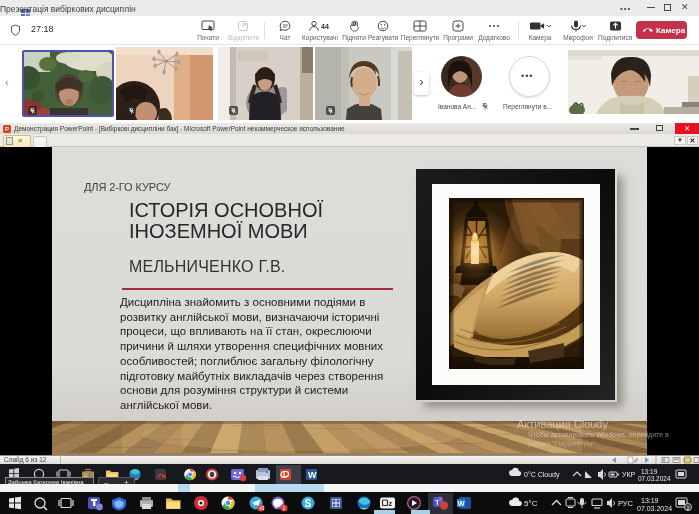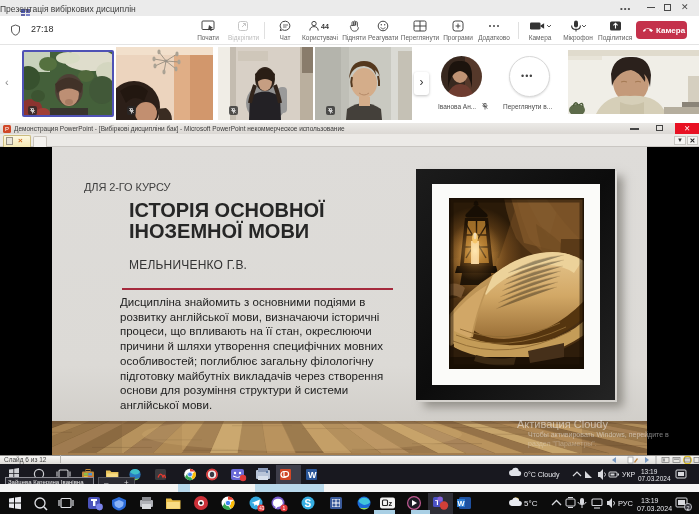--- a/index.html
+++ b/index.html
@@ -269,22 +269,22 @@
 <div class="abs" style="left:33px;top:136px;width:14px;height:11px;background:#f4f2ef;border:1px solid #c9c4bd;border-bottom:none;border-radius:2px 2px 0 0"></div>
 <div class="abs" style="left:674px;top:136px;width:12px;height:9px;background:#f6f5f3;border:1px solid #c9c6c2"></div>
 <div class="abs" style="left:677px;top:136.5px;font-size:6px;color:#333">▼</div>
 <div class="abs" style="left:687px;top:136px;width:11px;height:9px;background:#f6f5f3;border:1px solid #c9c6c2"></div>
 <div class="abs" style="left:689.5px;top:136.5px;font-size:7px;color:#222;font-weight:bold">✕</div>
 
 <div class="abs" style="left:0;top:147px;width:699px;height:308px;background:#000"></div>
 
 <div class="abs" id="slide" style="left:52px;top:147px;width:595px;height:280px;background:linear-gradient(180deg,#dedcd9 0%,#dcdad6 78%,#d0cdc8 100%)">
   <div class="abs" style="left:32px;top:34px;font-size:11px;letter-spacing:-0.1px;color:#3f3f3f">ДЛЯ 2-ГО КУРСУ</div>
-  <div class="abs" style="left:77px;top:53px;font-size:20px;line-height:21px;font-weight:bold;color:#262626;letter-spacing:0px">ІСТОРІЯ ОСНОВНОЇ<br>ІНОЗЕМНОЇ МОВИ</div>
-  <div class="abs" style="left:77px;top:111px;font-size:12px;letter-spacing:0.2px;color:#333">МЕЛЬНИЧЕНКО  Г.В.</div>
+  <div class="abs" style="left:77px;top:53px;font-size:20px;line-height:21px;font-weight:normal;color:#262626;letter-spacing:0px">ІСТОРІЯ ОСНОВНОЇ<br>ІНОЗЕМНОЇ МОВИ</div>
+  <div class="abs" style="left:77px;top:111px;font-size:16px;letter-spacing:0.2px;color:#333">МЕЛЬНИЧЕНКО  Г.В.</div>
   <div class="abs" style="left:70px;top:141px;width:271px;height:1.5px;background:#a52a3d"></div>
   <div class="abs" id="bodytext" style="left:68px;top:148px;font-size:11.5px;line-height:14.7px;color:#222">Дисципліна знайомить з основними подіями в<br>розвитку англійської мови, визначаючи історичні<br>процеси, що впливають на її стан, окреслюючи<br>причини й шляхи утворення специфічних мовних<br>особливостей; поглиблює загальну філологічну<br>підготовку майбутніх викладачів через створення<br>основи для розуміння структури й системи<br>англійської мови.</div>
 
   <svg class="abs" style="left:0;top:274px" width="595" height="34" viewBox="0 0 595 36" preserveAspectRatio="none">
   <defs>
   <linearGradient id="fl" x1="0" y1="0" x2="0" y2="1">
           <stop offset="0" stop-color="#a58352"></stop>
           <stop offset=".5" stop-color="#bd9760"></stop>
           <stop offset="1" stop-color="#a37c4c"></stop>
         </linearGradient>

